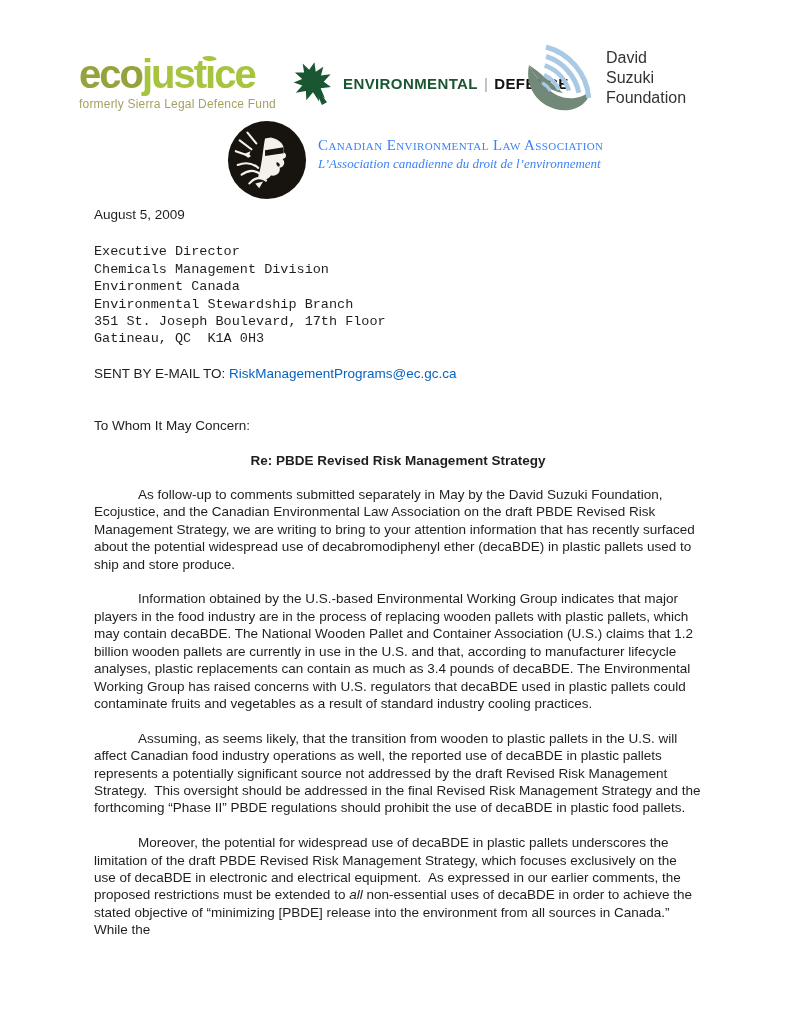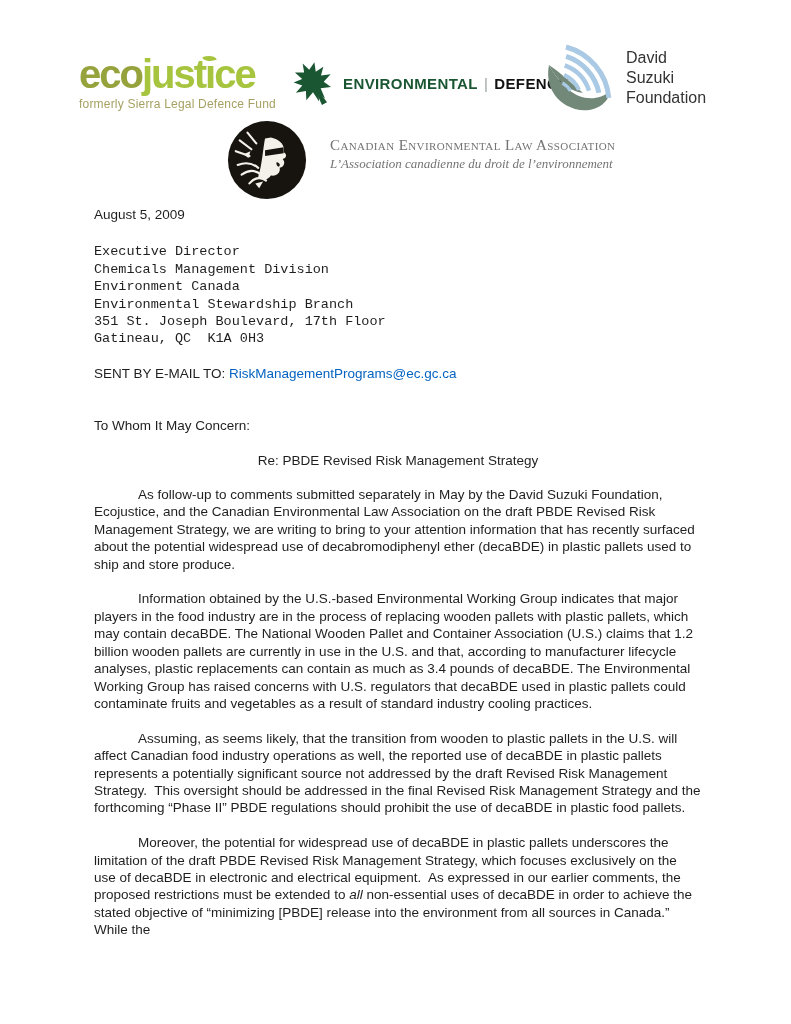--- a/index.html
+++ b/index.html
@@ -14,38 +14,38 @@
   .ej-i { position:relative; }
   .ej-leaf { position:absolute; top:3px; left:-2px; width:13px; height:7px;
              border-radius:0 100% 0 100%; transform:rotate(-18deg); }
   .ej-tagline { margin-top:3px; font-size:12px; letter-spacing:0.2px; white-space:nowrap; }
 
   .ed { position:absolute; left:289px; top:55px; display:flex; align-items:center; height:56px; }
   .ed-leaf { transform:rotate(-28deg); }
   .ed-text { margin-left:6px; font-size:15px; font-weight:bold; letter-spacing:0.4px; white-space:nowrap; }
   .ed-div { font-weight:300; color:#9aa5a0; padding:0 6px; }
 
-  .dsf { position:absolute; left:543px; top:41px; display:flex; }
+  .dsf { position:absolute; left:523px; top:41px; display:flex; }
   .dsf-text { margin-left:13px; margin-top:7px; font-size:16px; line-height:20px; color:#333; }
 
   .cela { position:absolute; left:226px; top:119px; display:flex; }
-  .cela-text { margin-left:22px; padding-top:17px; font-family:"Liberation Serif", serif; color:#737373; }
+  .cela-text { margin-left:10px; padding-top:17px; font-family:"Liberation Serif", serif; color:#3b82f6; }
   .cela-l1 { font-variant:small-caps; font-size:15px; letter-spacing:0.4px; line-height:19px; white-space:nowrap; }
   .cela-l2 { font-style:italic; font-size:13px; line-height:18px; white-space:nowrap; }
 
   
   .letter { position:absolute; left:94px; top:206px; width:608px;
             font-size:13.5px; line-height:17.4px; }
   .date { margin-bottom:20px; }
   .address { margin-bottom:17px;font-family:Liberation Mono, monospace; }
   .address div { white-space:pre-wrap; }
   .sent-line { margin-bottom:35px; white-space:pre-wrap; }
   .email { cursor:pointer; }
   .salutation { margin-bottom:17px; }
-  .subject { font-weight:normal; text-align:center; margin-bottom:17px; }
+  .subject { font-weight:bold; text-align:center; margin-bottom:17px; }
   .paras p { margin:0 0 17.4px 0; text-indent:44px; white-space:pre-wrap; }
   .paras p:last-child { margin-bottom:0; }
 
   .page-number { position:absolute; left:686px; top:940px; font-size:13px; color:#1f1f1f; }
 </style>
 </head>
 <body>
 
 <div class="page">
 

